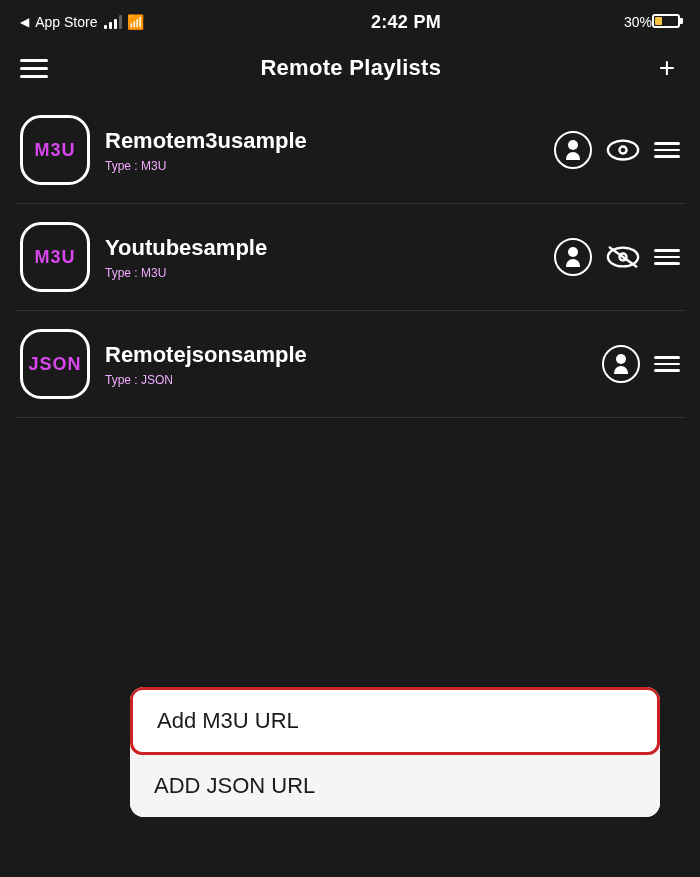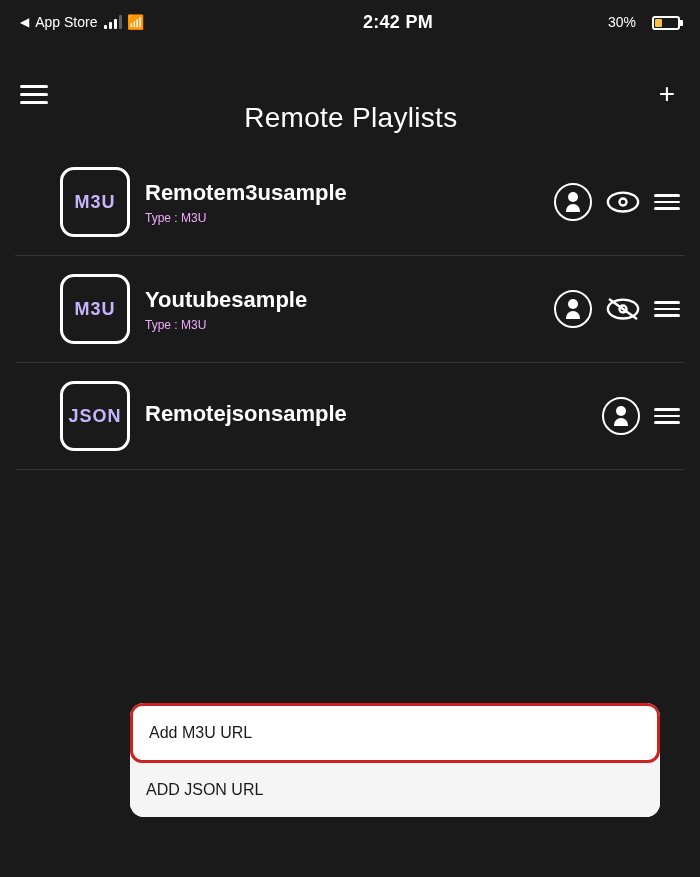--- a/index.html
+++ b/index.html
@@ -38,22 +38,22 @@
 
     .status-center {
       font-size: 18px;
       font-weight: 600;
       letter-spacing: 0.3px;
       margin-left: 43px;
     }
 
     .status-right {
       display: flex;
-      align-items: flex-end;
-      gap: 16px;
+      align-items: flex-start;
+      gap: 0;
       font-size: 14px;
       font-weight: 500;
     }
 
     .battery-container {
       display: flex;
       align-items: center;
       gap: 3px;
     }
 
@@ -105,24 +105,23 @@
 
     .hamburger-icon span {
       display: block;
       width: 28px;
       height: 3px;
       background: #ffffff;
       border-radius: 2px;
     }
 
     .header-title {
-      font-size: 28px;
-      font-weight: 400;
+      font-size: 22px;
+      font-weight: 700;
       letter-spacing: 0.3px;
-      margin-top: 48px;
     }
 
     .add-button {
       font-size: 28px;
       font-weight: 300;
       color: #ffffff;
       cursor: pointer;
       line-height: 1;
       padding: 0 5px;
     }
@@ -137,30 +136,29 @@
       align-items: center;
       padding: 18px 5px;
       border-bottom: 1px solid #333;
       gap: 15px;
     }
 
     .type-badge {
       width: 70px;
       height: 70px;
       border: 3px solid #ffffff;
-      border-radius: 14px;
+      border-radius: 21px;
       display: flex;
       align-items: center;
       justify-content: center;
       font-size: 18px;
       font-weight: 800;
-      color: #c4b5fd;
+      color: #d946ef;
       flex-shrink: 0;
       letter-spacing: 1px;
-      margin-left: 40px;
     }
 
     .playlist-info {
       flex: 1;
       min-width: 0;
     }
 
     .playlist-name {
       font-size: 22px;
       font-weight: 700;
@@ -252,22 +250,22 @@
       bottom: 60px;
       left: 130px;
       right: 40px;
       background: #f5f5f5;
       border-radius: 14px;
       overflow: hidden;
       pointer-events: all;
     }
 
     .dropdown-item {
-      padding: 18px 16px;
-      font-size: 16px;
+      padding: 18px 24px;
+      font-size: 22px;
       font-weight: 400;
       color: #1a1a1a;
       background: #f5f5f5;
       cursor: pointer;
       border-bottom: 1px solid #e0e0e0;
     }
 
     .dropdown-item:last-child {
       border-bottom: none;
     }
@@ -393,20 +391,21 @@
           <span></span>
           <span></span>
       </div>
     </div>
   </div>
 
   <div class="playlist-item">
     <div class="type-badge">JSON</div>
     <div class="playlist-info">
       <div class="playlist-name">Remotejsonsample</div>
+      <div class="playlist-type">Type : JSON</div>
     </div>
     <div class="playlist-actions">
       <div class="person-circle-icon">
         <div class="person-circle-inner">
           <div class="person-head"></div>
           <div class="person-body"></div>
         </div>
       </div>
       <div class="menu-lines">
         <span></span>

